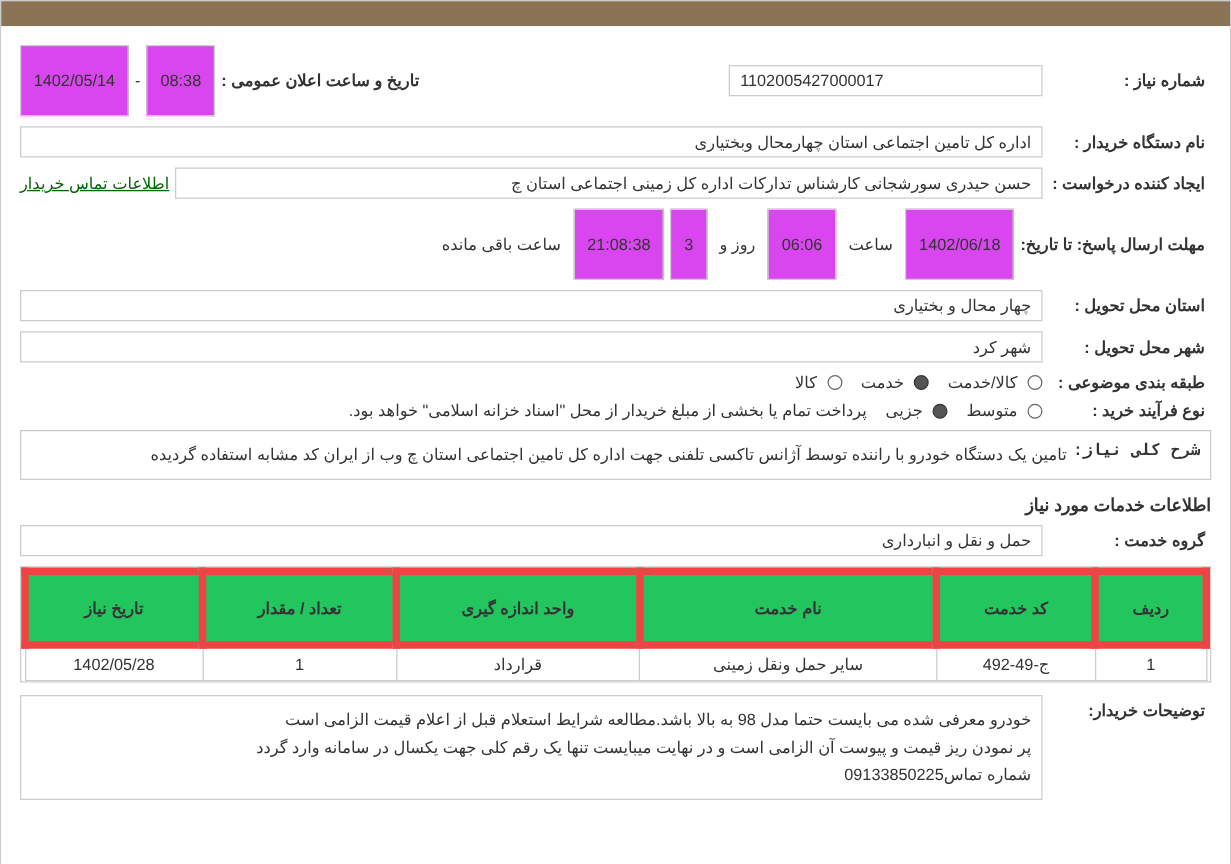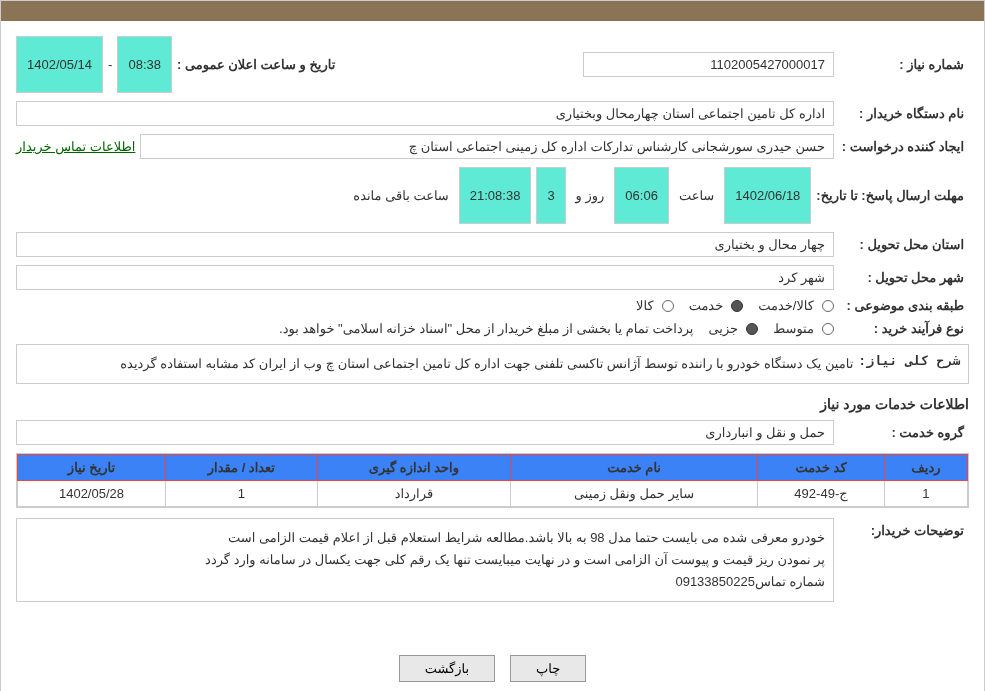--- a/index.html
+++ b/index.html
@@ -44,44 +44,44 @@
     }
     .value-cell {
       flex: 1;
       background: #fff;
       border: 1px solid #ccc;
       padding: 4px 8px;
       min-height: 24px;
       text-align: right;
     }
     .date-value-box {
-      background: #5eead4;
+      background: #d946ef;
       border: 1px solid #ccc;
       padding: 20px 10px;
       font-size: 13px;
     }
     .section-header {
       font-weight: bold;
       font-size: 14px;
       color: #333;
       margin: 12px 0 8px 0;
     }
     .table-container {
       border: 1px solid #ccc;
       margin-bottom: 10px;
     }
     table {
       width: 100%;
       border-collapse: collapse;
       font-size: 13px;
     }
     table th {
-      background: #3b82f6;
-      border: 1px solid #ef4444;
-      padding: 5px 8px;
+      background: #22c55e;
+      border: 6px solid #ef4444;
+      padding: 19px 8px;
       text-align: center;
       font-weight: bold;
     }
     table td {
       border: 1px solid #ccc;
       padding: 5px 8px;
       text-align: center;
       background: #fff;
     }
     .notes-box {
@@ -172,21 +172,21 @@
 </head>
 <body>
 
 <div class="page-wrapper">
   <div class="page-header"></div>
 
   <div class="content-area">
 
     <div class="form-row">
       <span class="label-cell">شماره نیاز :</span>
-      <span class="value-cell" style="max-width:280px; text-align:right;">1102005427000017</span>
+      <span class="value-cell" style="max-width:280px; text-align:left;">1102005427000017</span>
       <span style="flex:1;"></span>
       <span class="label-cell" style="min-width:auto;">تاریخ و ساعت اعلان عمومی :</span>
       <span class="date-value-box">08:38</span>
       <span> - </span>
       <span class="date-value-box">1402/05/14</span>
     </div>
 
     <div class="form-row">
       <span class="label-cell">نام دستگاه خریدار :</span>
       <span class="value-cell">اداره کل تامین اجتماعی استان چهارمحال وبختیاری</span>

